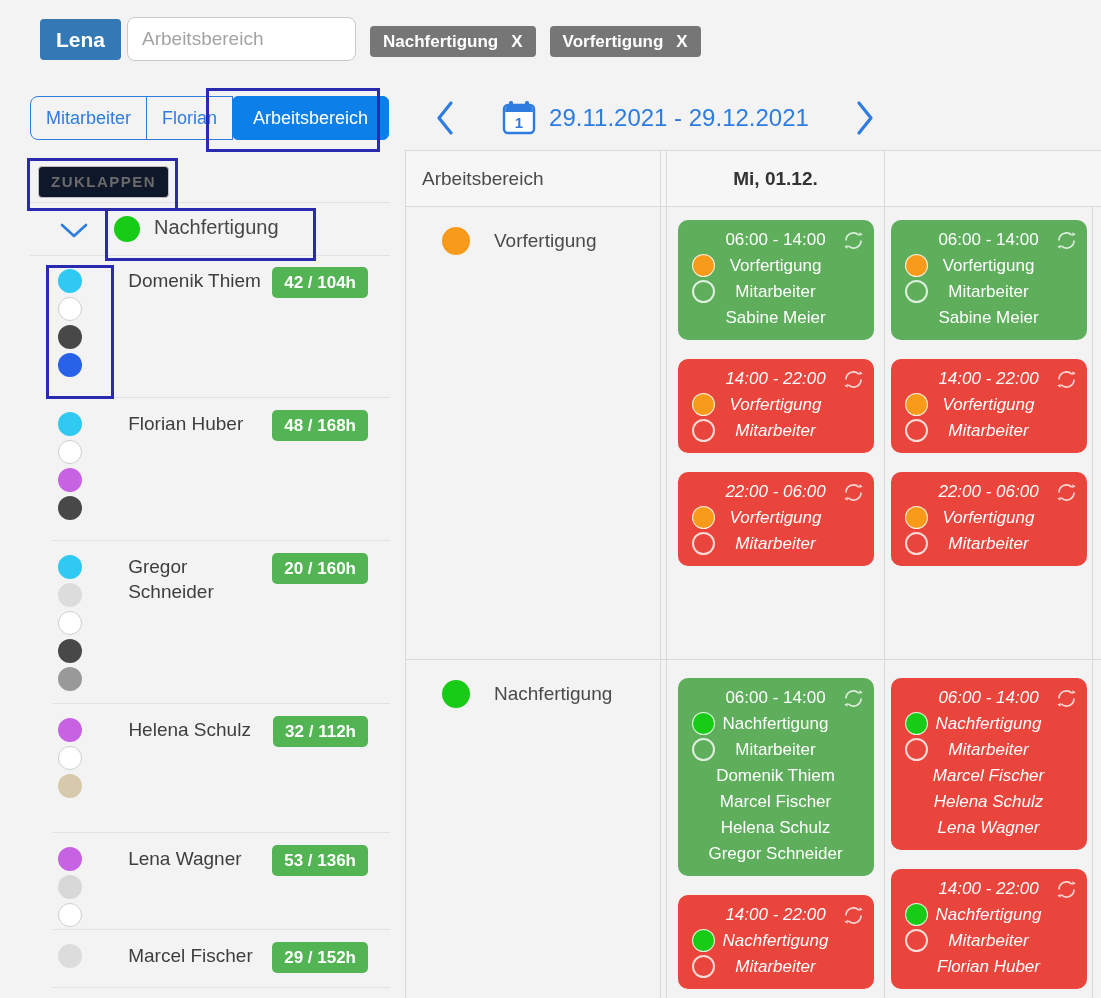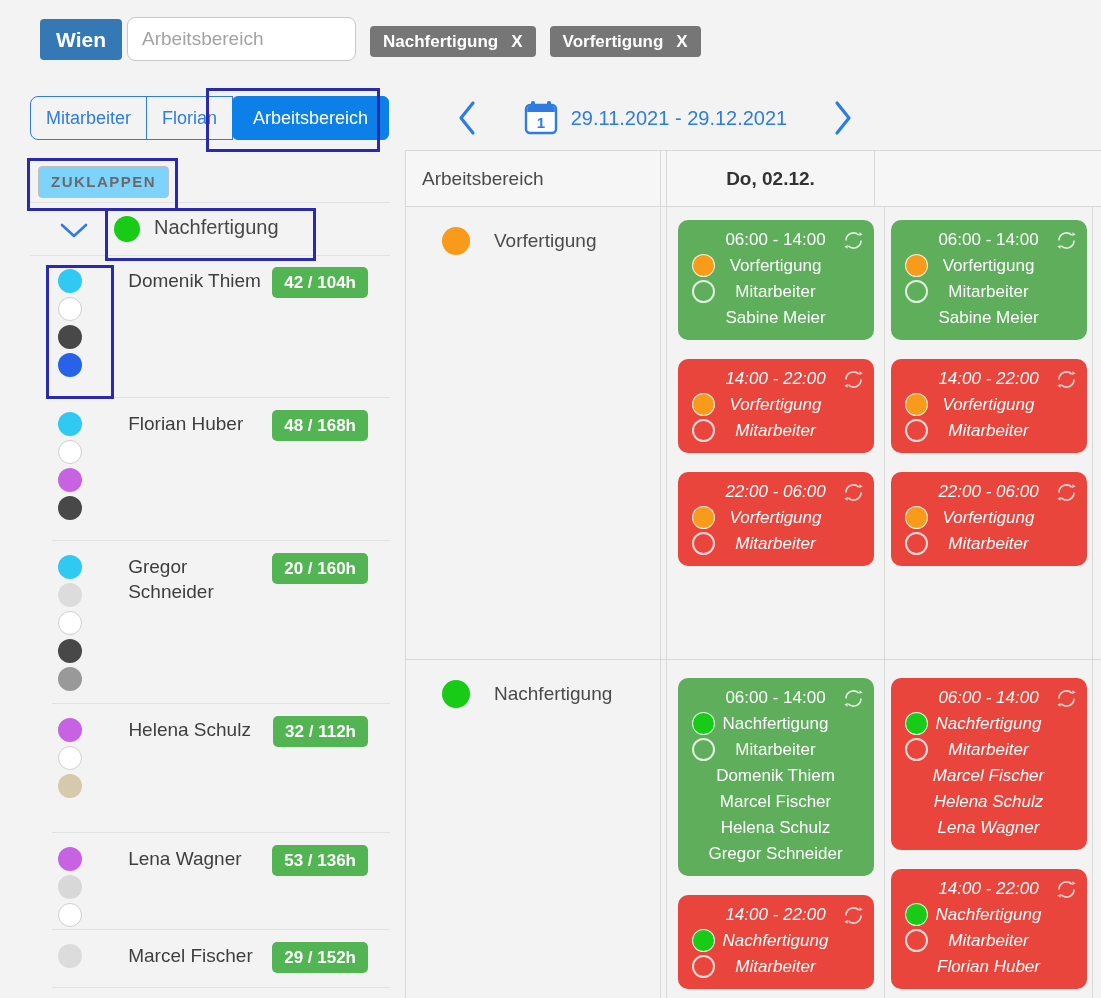--- a/index.html
+++ b/index.html
@@ -41,26 +41,26 @@
     background:var(--blue-fill,#0c7fe8);color:#fff;border-color:var(--blue-fill,#0c7fe8);
     border-radius:6px;padding:0 20px;
   }
   
   #datenav{
     position:absolute;left:415px;top:92px;width:480px;height:52px;
     display:flex;align-items:center;justify-content:center;gap:44px;
   }
   .nav-arrow{cursor:pointer;display:flex;}
   .cal-group{display:flex;align-items:center;gap:12px;}
-  .date-range{color:var(--blue-link,#2e7ce0);font-size:20px;text-align:center;}
+  .date-range{color:var(--blue-link,#2e7ce0);font-size:24px;text-align:center;}
   
   #sidebar{position:absolute;left:30px;top:160px;width:360px;bottom:0;overflow:hidden;}
   .zuklappen{
     position:absolute;left:8px;top:6px;height:32px;box-sizing:border-box;
-    padding:0 12px;border:1px solid #bfbfbf;border-radius:4px;background:#7dd3fc;
+    padding:0 12px;border:1px solid #bfbfbf;border-radius:4px;background:#0f172a;
     color:#6a6a6a;font-size:15px;font-weight:bold;letter-spacing:1.5px;
     line-height:30px;cursor:pointer;
   }
   .sb-divider{position:absolute;left:0;right:0;border-top:1px solid #e2e2e2;}
   #grp-row{position:absolute;left:0;top:42px;height:53px;width:100%;}
   #grp-chevron{position:absolute;left:30px;top:21px;cursor:pointer;display:flex;}
   #grp-dot{position:absolute;left:84px;top:14px;width:26px;height:26px;border-radius:50%;}
   #grp-label{position:absolute;left:124px;top:14px;font-size:20px;color:#474747;}
   #emp-list{position:absolute;left:0;top:95px;right:0;}
   .emp{position:relative;display:flex;box-sizing:border-box;}
@@ -116,21 +116,21 @@
   .card-dot{
     position:absolute;left:4px;top:1px;width:23px;height:23px;border-radius:50%;
     box-sizing:border-box;border:1px solid rgba(255,255,255,0.85);
   }
   .card-dot.outline{background:transparent !important;border:2px solid rgba(255,255,255,0.8);}
   .sync{position:absolute;right:-2px;top:1px;display:flex;cursor:pointer;}
 </style>
 </head>
 <body>
 
-<div class="wien">Wien</div>
+<div class="wien">Lena</div>
 <input class="search" type="text" placeholder="Arbeitsbereich" style="">
 <div id="chips">
     <div class="chip">
       <span class="chip-label">Nachfertigung</span>
       <span class="chip-x">X</span>
     </div>
     <div class="chip">
       <span class="chip-label">Vorfertigung</span>
       <span class="chip-x">X</span>
     </div>
@@ -237,21 +237,21 @@
         <div class="emp-name">Marcel Fischer</div>
         <div class="emp-badge">29 / 152h</div>
       </div>
     </div>
 </div>
 
 <div id="table">
   <div class="t-hrow">
     <div class="c-area h-area">Arbeitsbereich</div>
     <div class="c-gap"></div>
-    <div class="c-day2 h-day">Do, 02.12.</div>
+    <div class="c-day h-day">Mi, 01.12.</div>
     <div class="c-sliver"></div>
   </div>
   <div id="t-body">
       <div class="t-row">
         <div class="c-area">
           <div class="r-area">
             <span class="r-dot" style="background: rgb(248, 155, 27);"></span>
             <span class="r-label">Vorfertigung</span>
           </div>
         </div>

